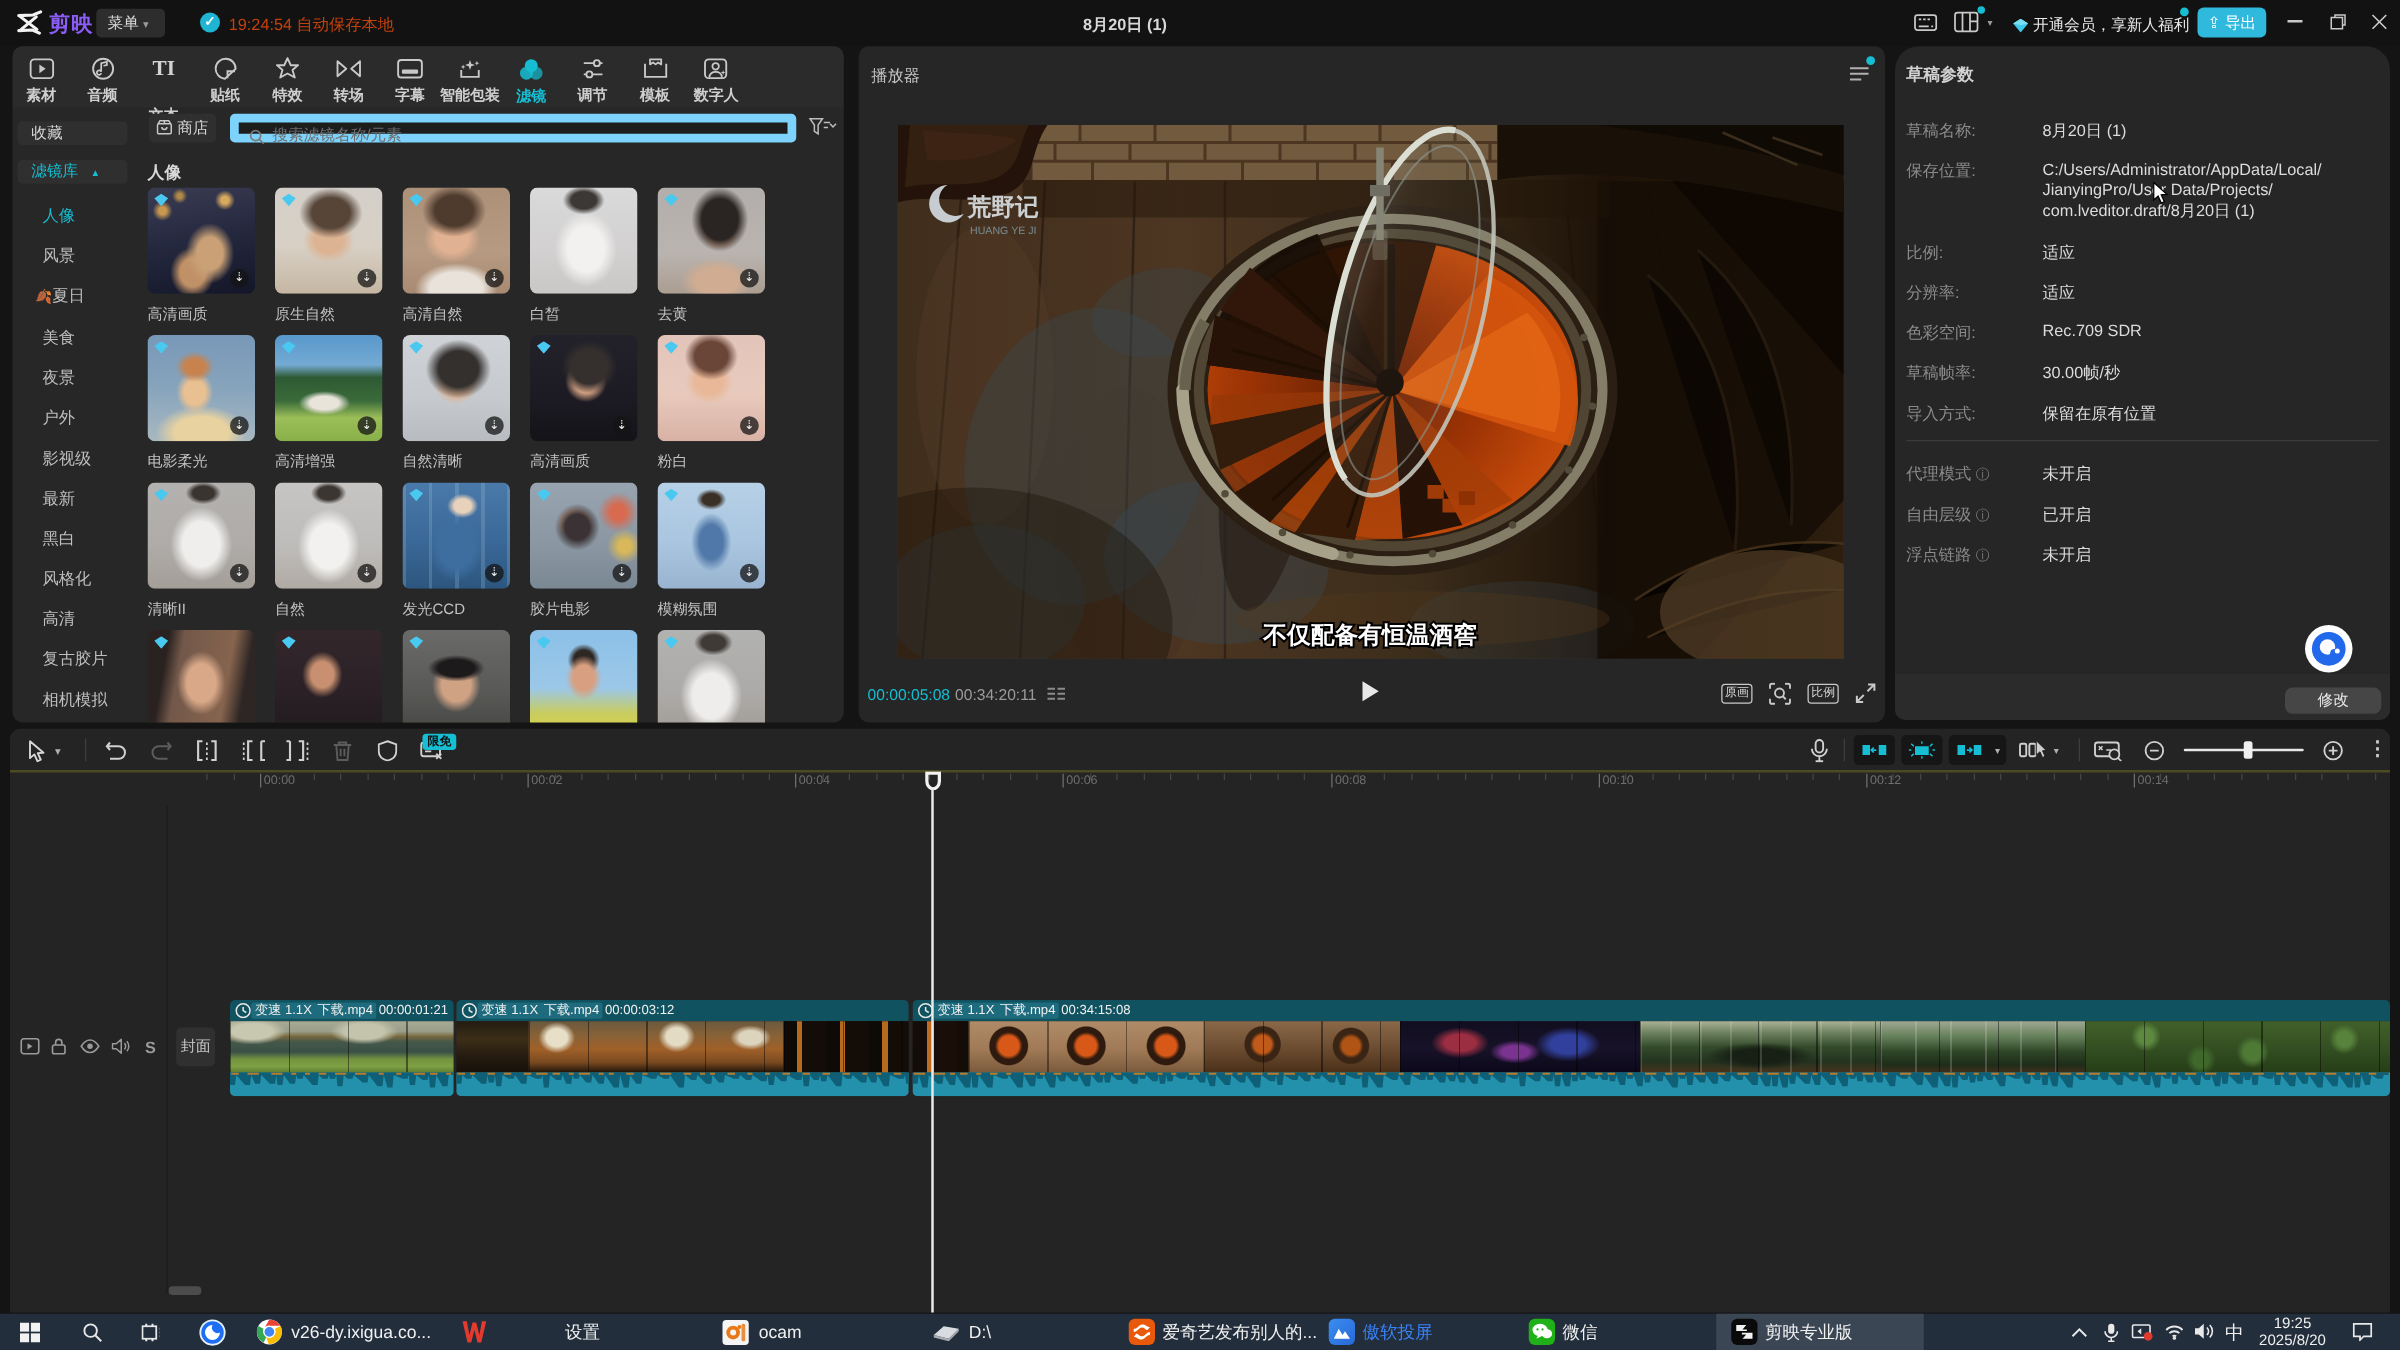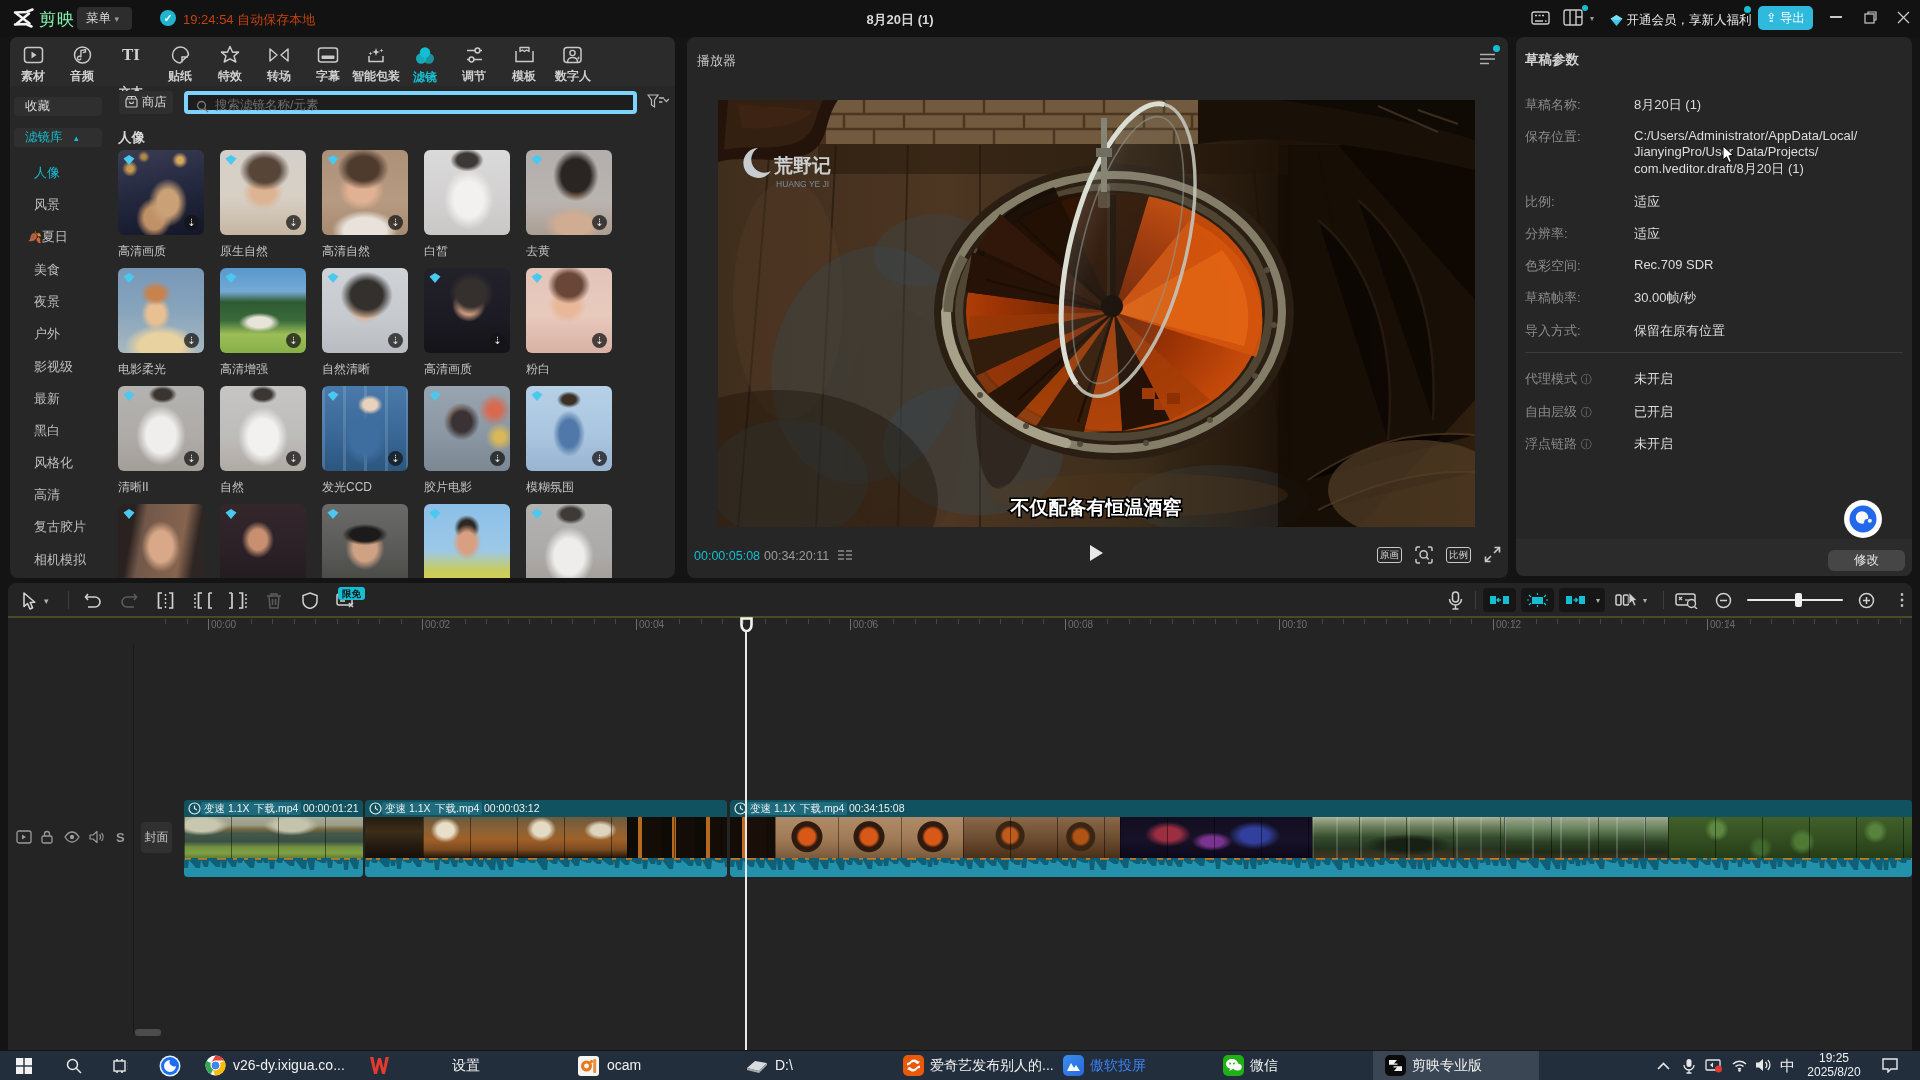--- a/index.html
+++ b/index.html
@@ -24,21 +24,21 @@
 .tile { position:absolute; width:86px; height:85px; border-radius:6px; overflow:hidden; }
 .tlabel { position:absolute; width:96px; color:#c2c2c2; font-size:12px; }
 .diamond { position:absolute; left:5px; top:5px; width:12px; height:10px; }
 .dl { position:absolute; right:5px; bottom:5px; width:15px; height:15px; background:rgba(20,20,20,.75); border-radius:50%; color:#eee; font-size:10px; text-align:center; line-height:15px; }
 
 
 #playerpanel { left:687px; top:37px; width:821px; height:541px; background:#262626; }
 #video { left:31px; top:41px; width:757px; height:427px; background:#333;margin-top:22px; }
 
 
-#rightpanel { left:1516px; top:37px; width:396px; height:539px; background:#262626; }
+#rightpanel { left:1516px; top:37px; width:396px; height:539px; background:#262626;border-radius:19px; }
 .plabel { position:absolute; left:9px; color:#8b8b8b; font-size:13px; }
 .pval { position:absolute; left:118px; color:#dcdcdc; font-size:13px; }
 
 
 #timeline { left:8px; top:583px; width:1904px; height:467px; background:#242424; border-radius:8px 8px 0 0; }
 
 
 #taskbar { left:0; top:1051px; width:1920px; height:29px; background:#222e3c; color:#fff; font-size:14px; }
 </style>
 </head>
@@ -47,21 +47,21 @@
   <div class="abs" id="titlebar">
 
     <svg class="abs" style="left:12px;top:8px" width="23" height="20" viewBox="0 0 23 20">
       <g stroke="#f2f2f2" stroke-width="2.5" fill="none" stroke-linecap="round">
         <path d="M3 4.5 L14.5 4 L20.5 1.5"></path>
         <path d="M4.5 5.5 L17.5 15.5"></path>
         <path d="M17 5.5 L5 15.5"></path>
         <path d="M3 16.5 L14 16 L19.5 18.5"></path>
       </g>
     </svg>
-    <div class="abs" style="left:39px;top:8px;color:#86efac;font-size:17px;font-weight:normal;letter-spacing:1px">剪映</div>
+    <div class="abs" style="left:39px;top:8px;color:#8b5cf6;font-size:17px;font-weight:bold;letter-spacing:1px">剪映</div>
     <div class="abs" style="left:77px;top:7px;width:55px;height:23px;background:#2d2d2d;border-radius:4px;color:#dadada;font-size:12.5px;text-align:left;line-height:23px;padding-left:9px">菜单 <span style="color:#9a9a9a;font-size:9px">▾</span></div>
     <div class="abs" style="left:160px;top:10px;width:16px;height:16px;background:#1fb4d2;border-radius:50%;color:#fff;font-size:11px;text-align:center;line-height:16px;font-weight:bold">✓</div>
     <div class="abs" style="left:183px;top:11px;color:#c2410c;font-size:13px">19:24:54 自动保存本地</div>
     <div class="abs" style="left:820px;top:11px;width:160px;text-align:center;color:#d8d8d8;font-size:13px;font-weight:bold">8月20日 (1)</div>
 
     <svg class="abs" style="left:1531px;top:9px" width="19" height="18" viewBox="0 0 19 18">
       <rect x="1" y="3" width="17" height="12" rx="2" fill="none" stroke="#c9c9c9" stroke-width="1.4"></rect>
       <path d="M4 12 L12 12 M14 12 L15.5 12" stroke="#c9c9c9" stroke-width="1.4"></path>
       <path d="M4 6.5 h2 M7.5 6.5 h2 M11 6.5 h2" stroke="#c9c9c9" stroke-width="1.4"></path>
     </svg>
@@ -178,21 +178,21 @@
     <div class="sideitem" style="top:481px">复古胶片</div>
     <div class="sideitem" style="top:514px">相机模拟</div>
 
     <div class="abs" style="left:109px;top:54px;width:54px;height:23px;background:#2f2f2f;border-radius:4px;color:#d5d5d5;font-size:12.5px;line-height:23px;text-align:center">
       <svg style="vertical-align:-2px" width="13" height="13" viewBox="0 0 13 13">
           <rect x="1" y="4" width="11" height="8" rx="1" fill="none" stroke="#c9c9c9" stroke-width="1.2"></rect>
           <path d="M1.5 4 L3 1.5 L10 1.5 L11.5 4 M6.5 1.5 V4" fill="none" stroke="#c9c9c9" stroke-width="1.2"></path>
           <path d="M4.5 6.5 a2 2 0 0 0 4 0" fill="none" stroke="#c9c9c9" stroke-width="1.2"></path>
         </svg>
       商店</div>
-    <div class="abs" style="left:174px;top:54px;width:453px;height:23px;background:#1d1d1d;border:4px solid #7dd3fc;border-radius:4px;color:#6f6f6f;font-size:12.5px;line-height:21px;padding-left:27px">搜索滤镜名称/元素
+    <div class="abs" style="left:174px;top:54px;width:453px;height:23px;background:#1d1d1d;border:7px solid #7dd3fc;border-radius:4px;color:#6f6f6f;font-size:12.5px;line-height:21px;padding-left:27px">搜索滤镜名称/元素
       <svg class="abs" style="left:8px;top:5px" width="13" height="13" viewBox="0 0 13 13">
           <circle cx="5.5" cy="5.5" r="4" fill="none" stroke="#7a7a7a" stroke-width="1.3"></circle>
           <path d="M8.5 8.5 L12 12" stroke="#7a7a7a" stroke-width="1.3"></path>
         </svg>
     </div>
     <svg class="abs" style="left:637px;top:57px" width="24" height="16" viewBox="0 0 24 16">
         <path d="M1 1 H11 L7.5 6 V13 L4.5 11 V6 Z" fill="none" stroke="#bdbdbd" stroke-width="1.2"></path>
         <path d="M12 4 h5 M12 8 h3.4" stroke="#bdbdbd" stroke-width="1.3"></path>
         <path d="M19 9 l2.4 2.6 L23.8 9" fill="none" stroke="#bdbdbd" stroke-width="1.2" transform="translate(-2,-4)"></path>
       </svg>

